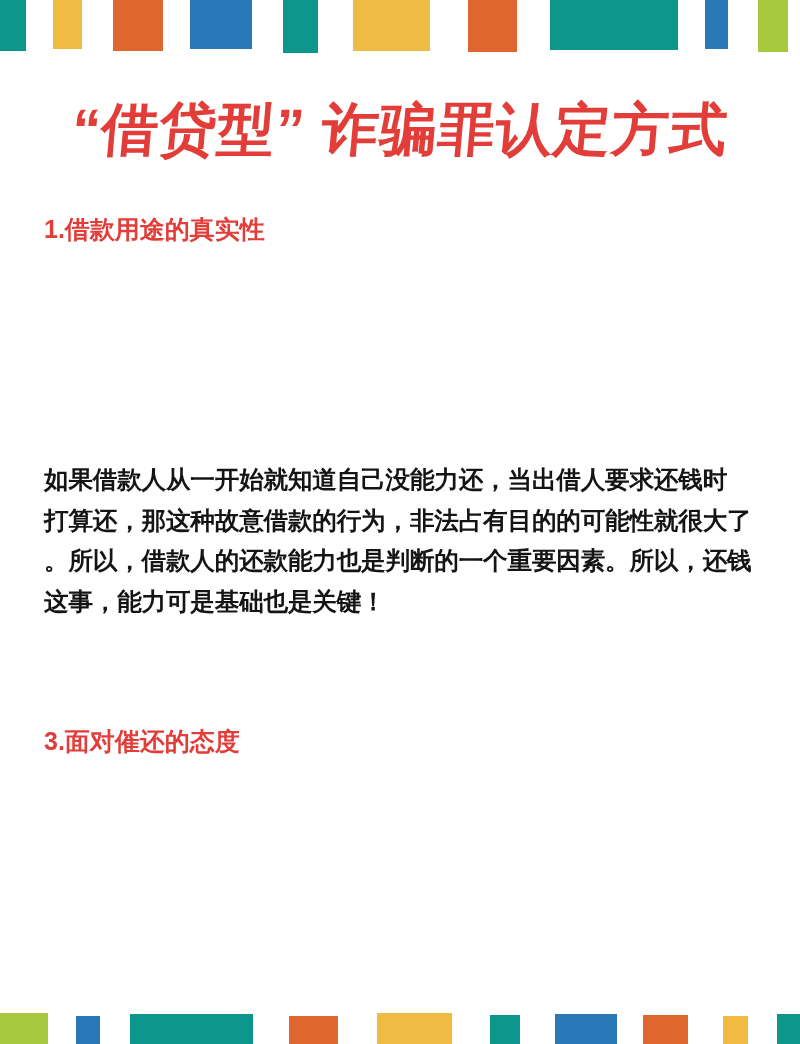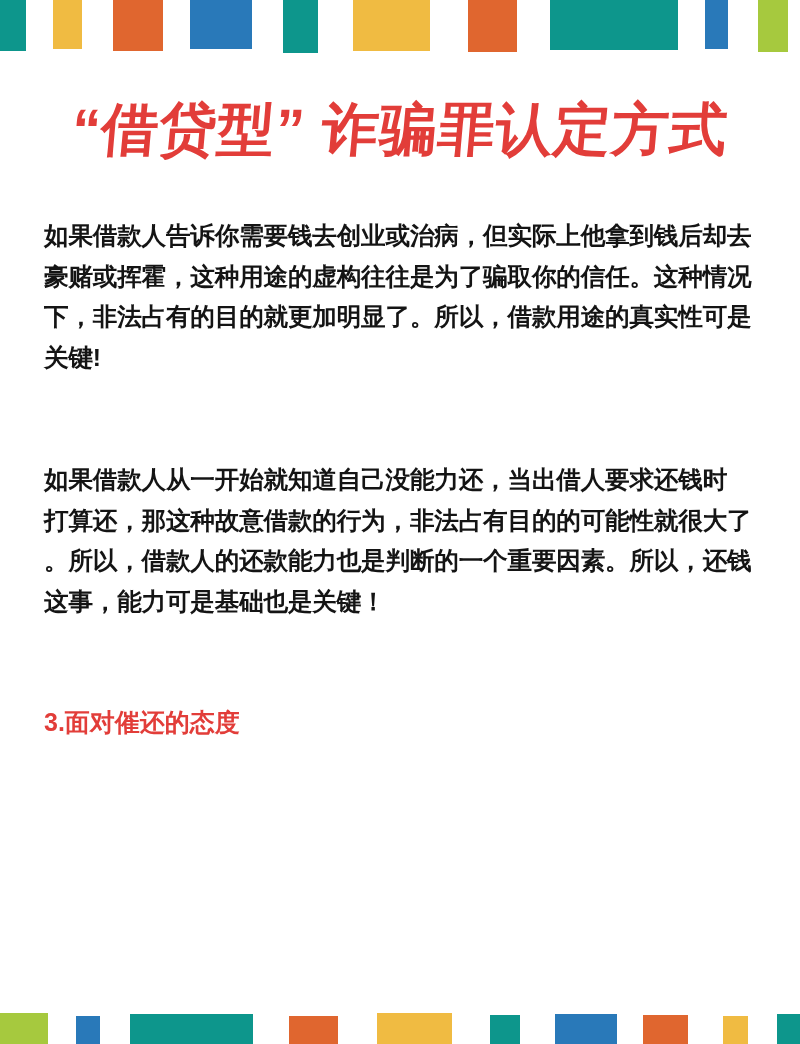--- a/index.html
+++ b/index.html
@@ -46,45 +46,42 @@
     font-size: 24.6px;
     line-height: 40.5px;
     font-weight: bold;
     color: #141414;
     white-space: pre-line;
     letter-spacing: -0.2px;
     text-align: justify;
   }
   #section-1 { top: 216px; }
   #section-2 { top: 460px; }
-  #section-3 { top: 709px; }
+  #section-3 { top: 728px; }
 </style>
 </head>
 <body>
 
 <div class="bar top" id="top-bar">
     <div class="stripe" style="left: 0px; width: 26px; height: 51px; background: rgb(13, 150, 140);"></div>
     <div class="stripe" style="left: 53px; width: 29px; height: 49px; background: rgb(240, 187, 66);"></div>
     <div class="stripe" style="left: 113px; width: 50px; height: 51px; background: rgb(224, 102, 47);"></div>
     <div class="stripe" style="left: 190px; width: 62px; height: 49px; background: rgb(41, 121, 185);"></div>
     <div class="stripe" style="left: 283px; width: 35px; height: 53px; background: rgb(13, 150, 140);"></div>
     <div class="stripe" style="left: 353px; width: 77px; height: 51px; background: rgb(240, 187, 66);"></div>
     <div class="stripe" style="left: 468px; width: 49px; height: 52px; background: rgb(224, 102, 47);"></div>
     <div class="stripe" style="left: 550px; width: 128px; height: 50px; background: rgb(13, 150, 140);"></div>
     <div class="stripe" style="left: 705px; width: 23px; height: 49px; background: rgb(41, 121, 185);"></div>
     <div class="stripe" style="left: 758px; width: 30px; height: 52px; background: rgb(166, 201, 62);"></div>
   </div>
 
 <div class="poster-title" style="color: rgb(226, 61, 57);">“借贷型” 诈骗罪认定方式</div>
 
 <div class="section" id="section-1">
-  <p class="sec-body">如果借款人告诉你需要钱去创业或治病，但实际上他拿到钱后却去
-豪赌或挥霍，这种用途的虚构往往是为了骗取你的信任。这种情况
-下，非法占有的目的就更加明显了。所以，借款用途的真实性可是
-关键!</p>
+  <h2 class="sec-heading">1.借款用途的真实性</h2>
 </div>
 
 <div class="section" id="section-2">
   <p class="sec-body">如果借款人从一开始就知道自己没能力还，当出借人要求还钱时
 打算还，那这种故意借款的行为，非法占有目的的可能性就很大了
 。所以，借款人的还款能力也是判断的一个重要因素。所以，还钱
 这事，能力可是基础也是关键！</p>
 </div>
 
 <div class="section" id="section-3">

